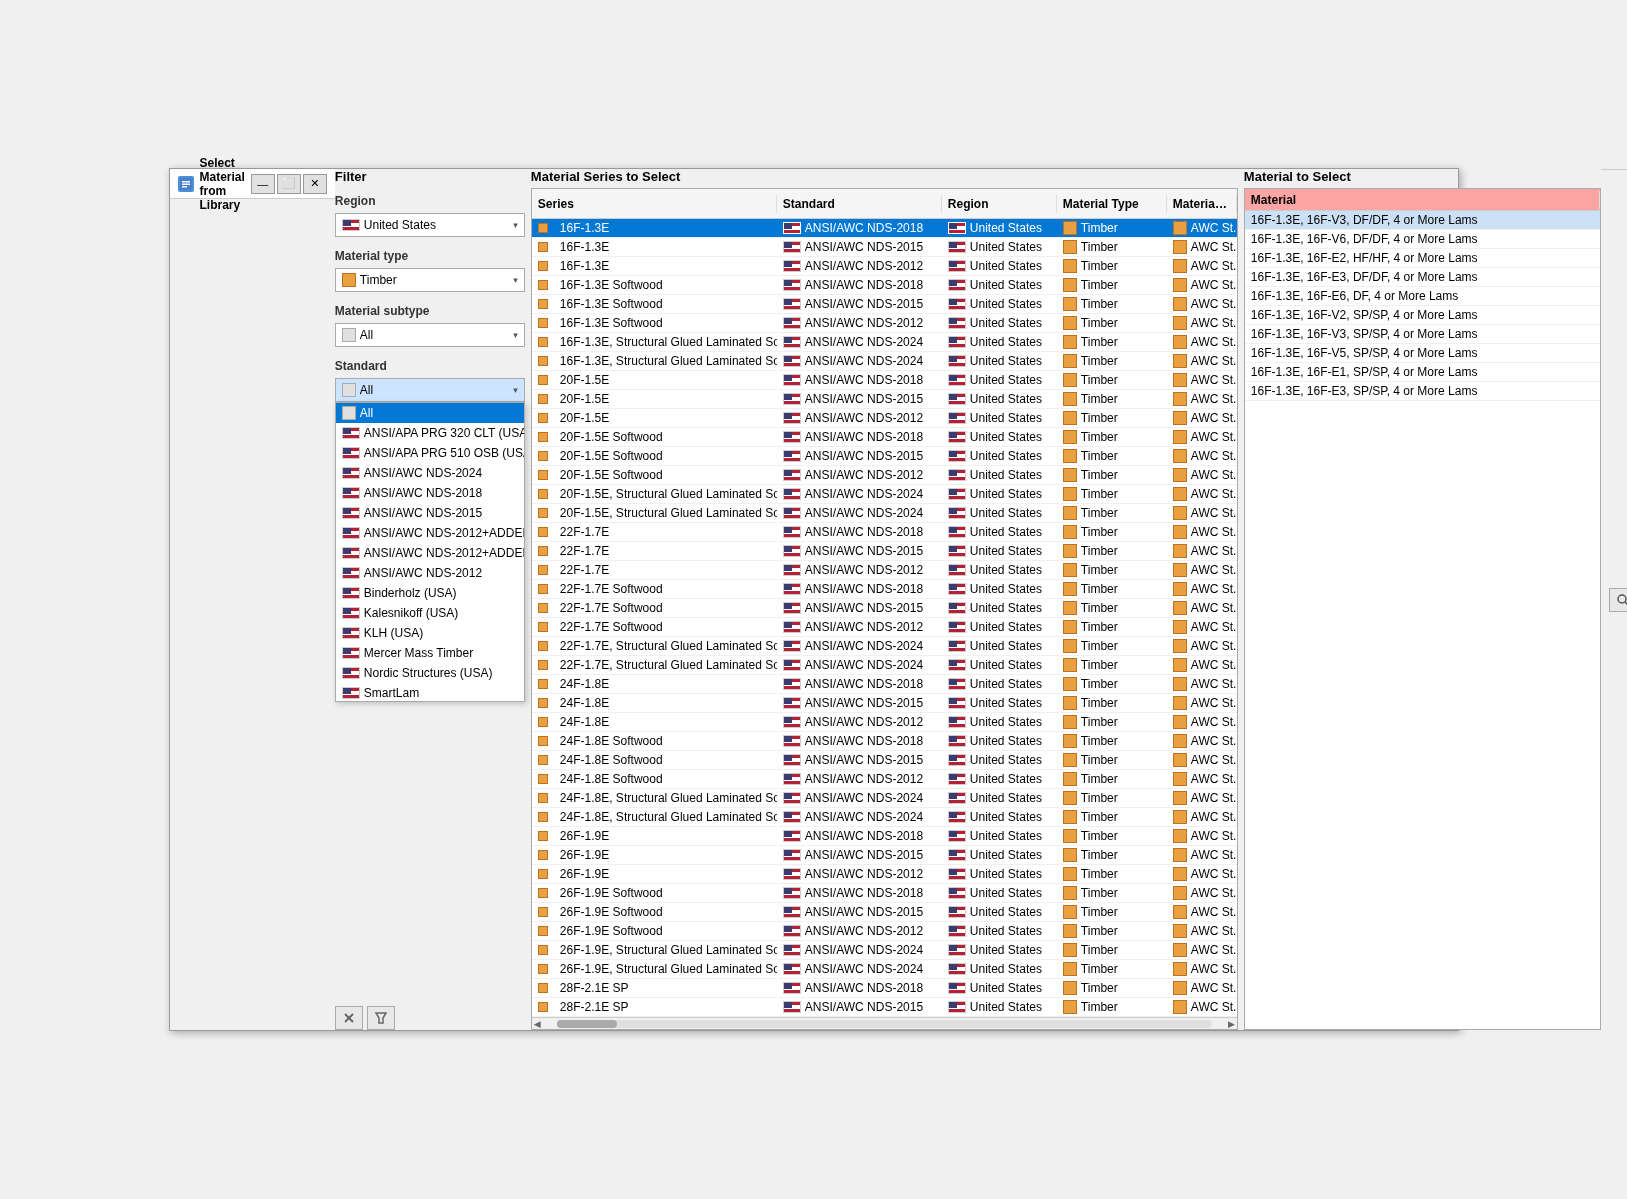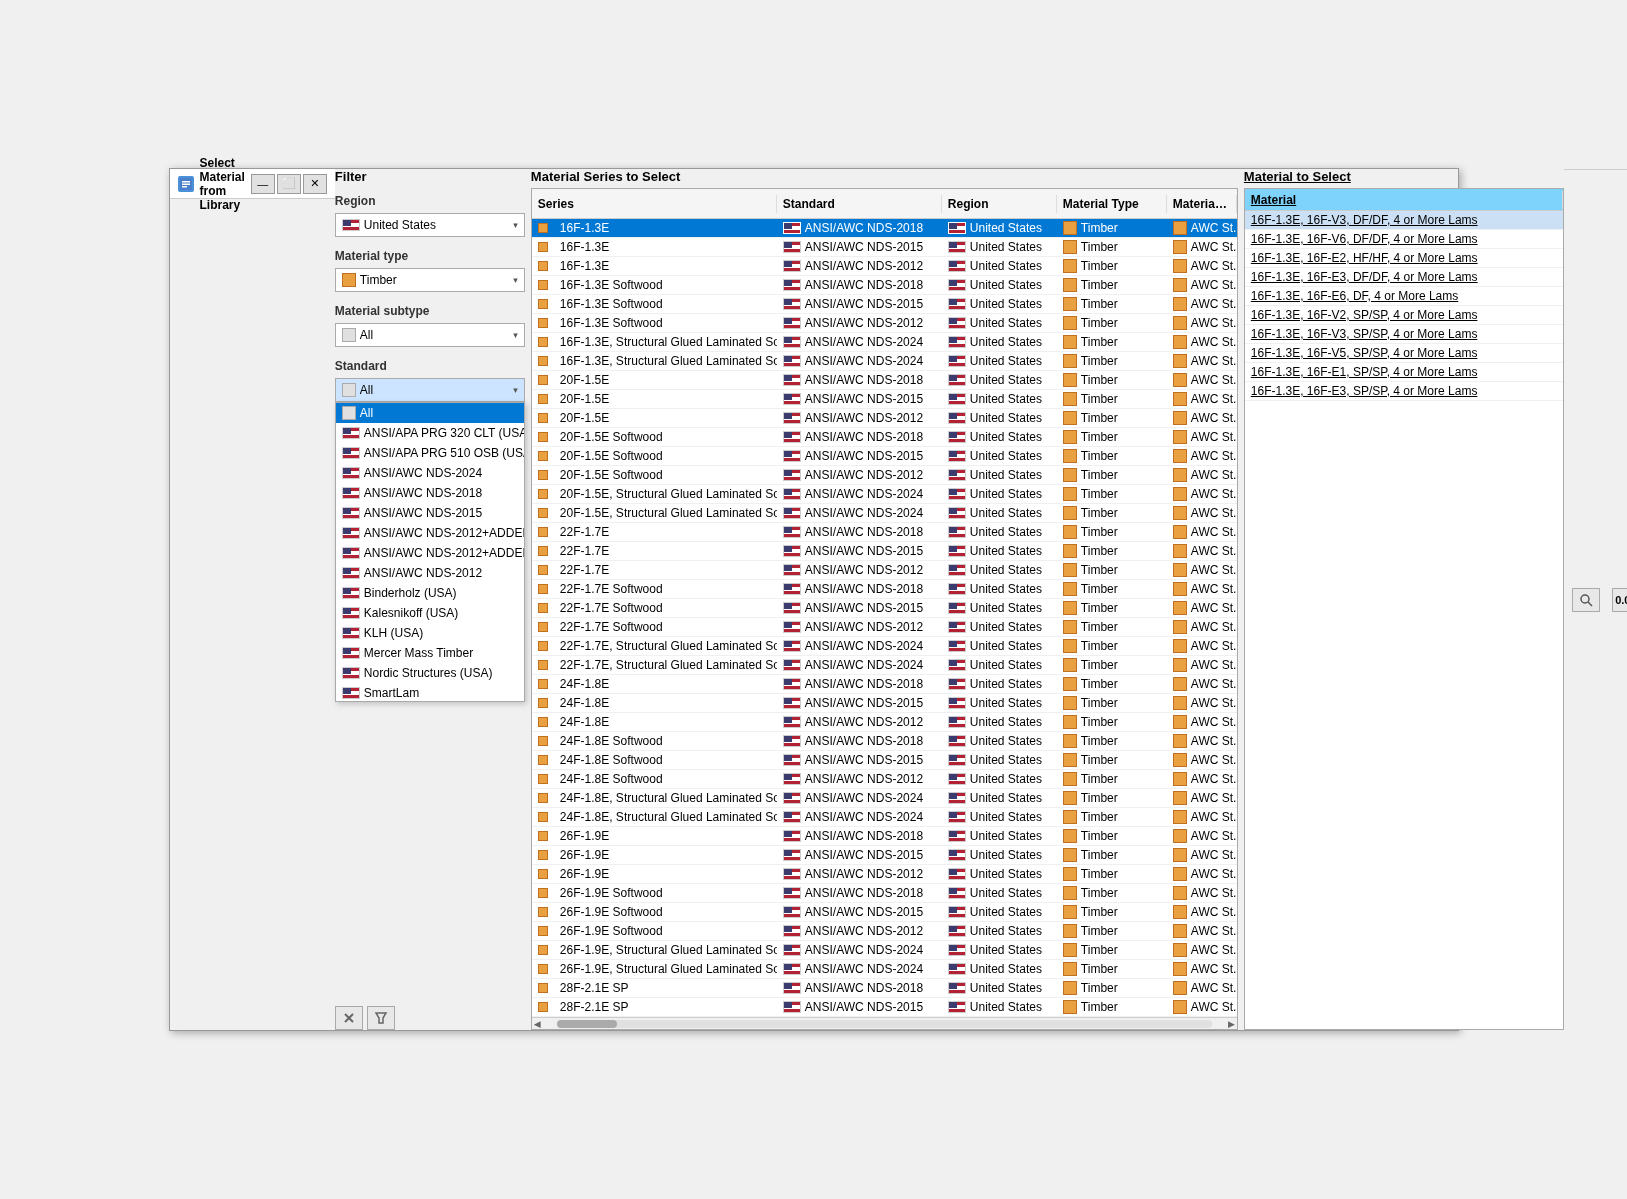--- a/index.html
+++ b/index.html
@@ -47,24 +47,24 @@
     .table-row.selected { background: #0078d4; color: white; }
     .table-row.selected .flag-icon { border-color: white; }
     .table-cell { padding: 1px 6px; overflow: hidden; text-overflow: ellipsis; white-space: nowrap; flex-shrink: 0; display: flex; align-items: center; gap: 4px; }
     .cell-series { width: 245px; gap: 12px; }
     .cell-standard { width: 165px; }
     .cell-region { width: 115px; }
     .cell-mattype { width: 110px; }
     .cell-matsubtype { width: 70px; }
     .series-color-box { width: 10px; height: 10px; background: #e8a040; border: 1px solid #c07020; flex-shrink: 0; }
     
-    .right-panel { width: 320px; flex-shrink: 0; display: flex; flex-direction: column; text-decoration: underline; }
+    .right-panel { width: 357px; flex-shrink: 0; display: flex; flex-direction: column; }
     .right-panel .panel-title { font-weight: 700; font-size: 13px; margin-bottom: 4px; }
     .right-table-container { flex: 1; border: 1px solid #aaa; background: white; overflow: hidden; display: flex; flex-direction: column; }
-    .right-table-header { display: flex; background: #7dd3fc; border-bottom: 1px solid #ccc; height: 22px; align-items: center; }
+    .right-table-header { display: flex; background: #fca5a5; border-bottom: 1px solid #ccc; height: 22px; align-items: center; }
     .right-col-header { padding: 2px 6px; font-weight: 600; border-right: 1px solid #ddd; }
     .right-table-body { flex: 1; overflow-y: auto; }
     .right-row { display: flex; height: 19px; border-bottom: 1px solid #f0f0f0; cursor: pointer; align-items: center; }
     .right-row.selected { background: #cce0f5; }
     .right-cell { padding: 1px 6px; overflow: hidden; text-overflow: ellipsis; white-space: nowrap; }
     
     .bottom-bar { display: flex; align-items: center; padding: 6px 8px; border-top: 1px solid #ccc; gap: 8px; background: #f0f0f0; }
     .search-box { display: flex; align-items: center; border: 1px solid #aaa; background: #4d7c0f; padding: 12px 6px; gap: 4px; flex: 1; max-width: 220px; height: 24px; }
     .search-input { border: none; outline: none; flex: 1; font-size: 12px; color: #999; }
     .bottom-icons { display: flex; gap: 12px; }

